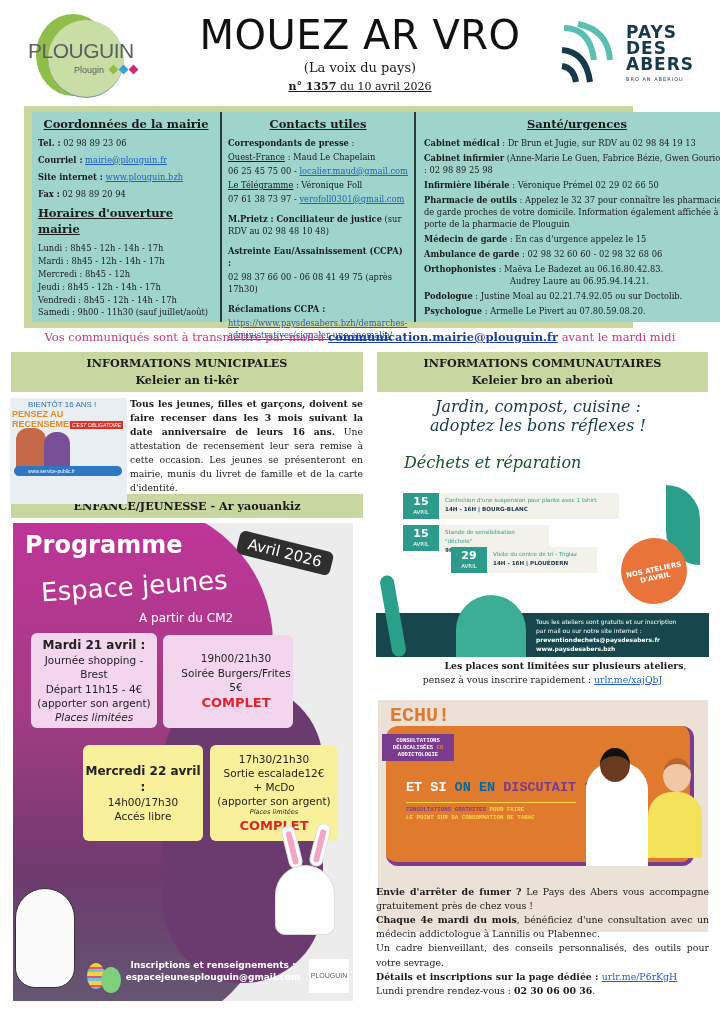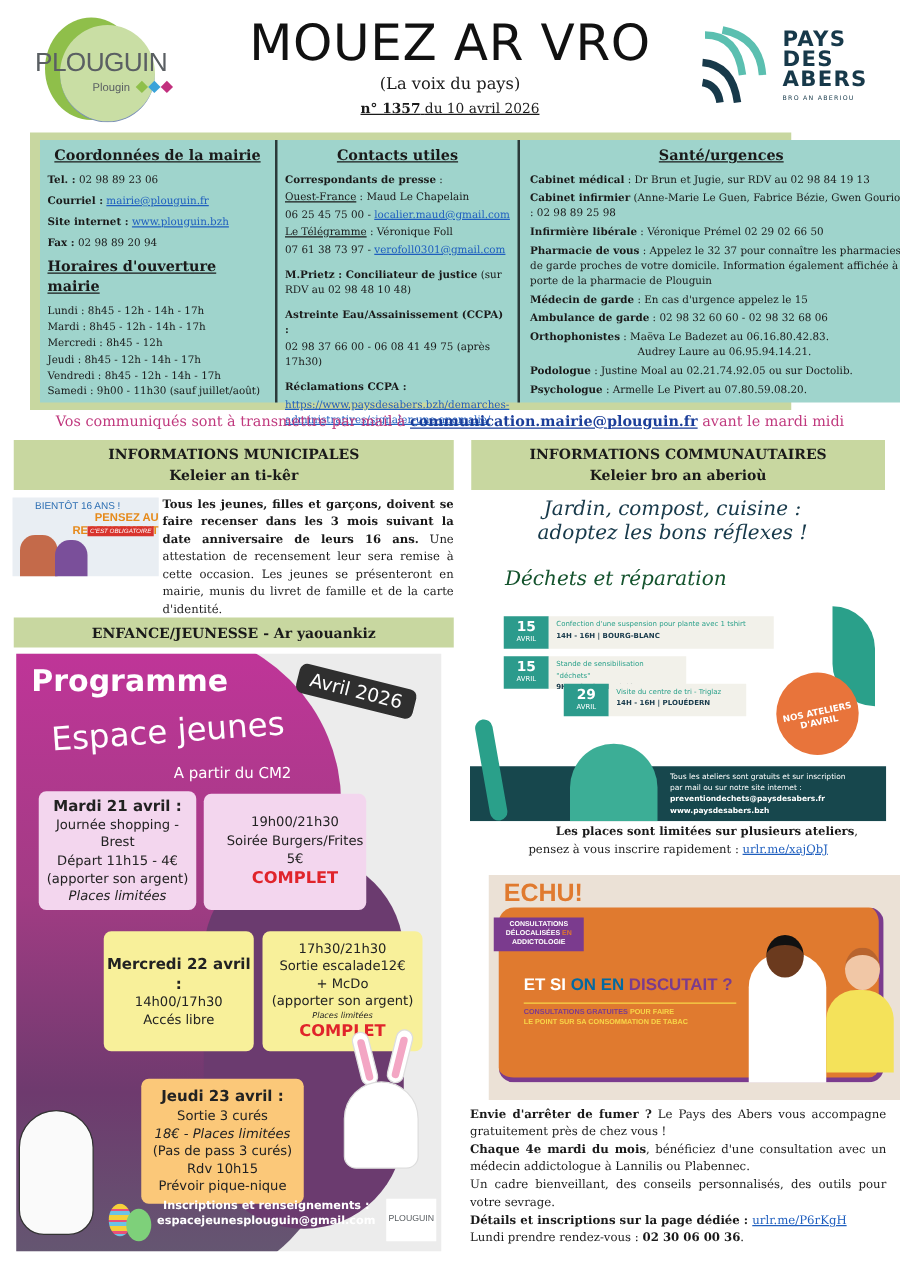--- a/index.html
+++ b/index.html
@@ -45,21 +45,21 @@
 
   
   .notice { position: absolute; left: 0; top: 330px; width: 720px; text-align: center; font-size: 11.5px; color: #c0397e; }
   .notice a { color: #1b3e99; font-weight: bold; }
 
   
   .sec { position: absolute; background: #c8d7a0; text-align: center; font-size: 11.2px; line-height: 1.45; padding-top: 3px; }
   .sec b { font-weight: bold; }
 
   
-  .recens-img { position: absolute; left: 10px; top: 398px; width: 117px; height: 63px; background: #e9eef3; overflow: hidden; text-align: right; }
+  .recens-img { position: absolute; left: 10px; top: 398px; width: 117px; height: 106px; background: #e9eef3; overflow: hidden; }
   .recens-img .l1 { position: absolute; left: 18px; top: 2px; font-family: "Liberation Sans", sans-serif; font-size: 8px; color: #2d6fb3; }
   .recens-img .l2 { position: absolute; left: 2px; top: 11px; font-family: "Liberation Sans", sans-serif; font-size: 9px; color: #e68a1a; font-weight: bold; }
   .recens-img .l3 { position: absolute; left: 60px; top: 23px; font-family: "Liberation Sans", sans-serif; font-size: 5px; color: #fff; background: #d8332d; padding: 1px 2px; font-style: italic; }
   .recens-img .p1 { position: absolute; left: 6px; top: 30px; width: 30px; height: 48px; background: #c46a4a; border-radius: 12px 12px 2px 2px; }
   .recens-img .p2 { position: absolute; left: 34px; top: 34px; width: 26px; height: 44px; background: #7a4f9a; border-radius: 12px 12px 2px 2px; }
   .recens-img .bar { position: absolute; left: 4px; top: 68px; width: 108px; height: 10px; background: #2d77c4; border-radius: 5px; font-family: "Liberation Sans", sans-serif; font-size: 5px; color: #fff; padding-left: 14px; line-height: 10px; }
   .recens-text { position: absolute; left: 130px; top: 397px; width: 233px; font-size: 9.3px; line-height: 1.5; text-align: justify; }
   .recens-text b { font-weight: bold; }
 
   
@@ -101,21 +101,21 @@
   .compost .footer { position: absolute; left: 0; top: 218px; width: 333px; height: 44px; background: #17474d; }
   .compost .footer .ft { position: absolute; left: 160px; top: 4px; font-size: 6px; color: #fff; line-height: 9px; }
   .compost .footer .ft b { font-weight: bold; }
   .compost .veg1 { position: absolute; left: 80px; top: 200px; width: 70px; height: 62px; background: #3cae96; border-radius: 35px 35px 0 0; }
   .compost .veg2 { position: absolute; left: 10px; top: 180px; width: 14px; height: 82px; background: #2aa08a; border-radius: 7px; transform: rotate(-10deg); }
 
   .places { position: absolute; left: 376px; top: 659px; width: 333px; text-align: center; font-size: 9.3px; line-height: 1.5; }
   .places b { font-weight: bold; padding-left: 46px; }
 
   
-  .echu { position: absolute; left: 391px; top: 700px; width: 330px; height: 180px; background: #ebe1d6; overflow: hidden; font-family: Liberation Sans, sans-serif; }
+  .echu { position: absolute; left: 378px; top: 700px; width: 330px; height: 232px; background: #ebe1d6; overflow: hidden; font-family: Liberation Mono, monospace; }
   .echu .bubble { position: absolute; left: 8px; top: 26px; width: 308px; height: 140px; background: #e07a2f; border-radius: 12px; border-bottom: 4px solid #7b3b8e; border-right: 4px solid #7b3b8e; }
   .echu .logo { position: absolute; left: 12px; top: 4px; font-size: 20px; font-weight: bold; color: #7b3b8e; }
   .echu .logo span { color: #e07a2f; }
   .echu .tag { position: absolute; left: 4px; top: 34px; width: 72px; background: #7b3b8e; color: #fff; font-size: 5.6px; font-weight: bold; text-align: center; padding: 3px 2px; line-height: 7px; }
   .echu .tag span { color: #e07a2f; }
   .echu .big { position: absolute; left: 28px; top: 80px; font-size: 13.5px; font-weight: bold; color: #fff; }
   .echu .big .y { color: #0369a1; }
   .echu .big .p { color: #7b3b8e; }
   .echu .line1 { position: absolute; left: 28px; top: 102px; width: 170px; border-top: 1px solid #f8d648; }
   .echu .small { position: absolute; left: 28px; top: 106px; font-size: 5.8px; font-weight: bold; color: #f8d648; line-height: 8px; }
@@ -195,21 +195,21 @@
       <div class="row"><span>02 98 37 66 00 - 06 08 41 49 75 (après 17h30)</span></div>
       <div class="row gap"><b>Réclamations CCPA :</b></div>
       <div class="row" style="word-break:break-all;"><a>https://www.paysdesabers.bzh/demarches-administratives/signaler-une-anomalie/</a></div>
     </div>
 
     <div class="col col3">
       <h3>Santé/urgences</h3>
       <div class="row"><b>Cabinet médical</b><span> : Dr Brun et Jugie, sur RDV au 02 98 84 19 13</span></div>
       <div class="row"><b>Cabinet infirmier</b><span> (Anne-Marie Le Guen, Fabrice  Bézie, Gwen Gouriou) : 02 98 89 25 98</span></div>
       <div class="row"><b>Infirmière libérale</b><span> : Véronique Prémel 02 29 02 66 50</span></div>
-      <div class="row"><b>Pharmacie de vous</b><span> : Appelez le 32 37 pour connaître les pharmacies de garde proches de votre domicile. Information également affichée à la porte de la pharmacie de Plouguin</span></div>
+      <div class="row"><b>Pharmacie de outils</b><span> : Appelez le 32 37 pour connaître les pharmacies de garde proches de votre domicile. Information également affichée à la porte de la pharmacie de Plouguin</span></div>
       <div class="row"><b>Médecin de garde</b><span> : En cas d'urgence appelez le 15</span></div>
       <div class="row"><b>Ambulance de garde</b><span> : 02 98 32 60 60 - 02 98 32 68 06</span></div>
       <div class="row" style="margin-bottom:0"><b>Orthophonistes</b><span> :  Maëva Le Badezet au 06.16.80.42.83.</span></div>
       <div class="row" style="padding-left:86px"><span>Audrey Laure au 06.95.94.14.21.</span></div>
       <div class="row"><b>Podologue</b><span> : Justine Moal au 02.21.74.92.05 ou sur Doctolib.</span></div>
       <div class="row"><b>Psychologue</b><span> : Armelle Le Pivert au 07.80.59.08.20.</span></div>
     </div>
   </div>
 </div>
 
@@ -265,28 +265,20 @@
     <div>14h00/17h30</div>
     <div>Accés libre</div>
   </div>
   <div class="card c-yellow" style="left:197px;top:222px;width:128px;height:96px;">
     <div>17h30/21h30</div>
     <div>Sortie escalade12€</div>
     <div>+ McDo</div>
     <div>(apporter son argent)</div>
     <div class="small-it">Places limitées</div>
     <div class="complet">COMPLET</div>
-  </div>
-  <div class="card c-orange" style="left:100px;top:340px;width:130px;height:100px;">
-    <div class="h">Jeudi 23 avril :</div>
-    <div>Sortie 3 curés</div>
-    <div class="it">18€ - Places limitées</div>
-    <div>(Pas de pass 3 curés)</div>
-    <div>Rdv 10h15</div>
-    <div>Prévoir pique-nique</div>
   </div>
 
   <div class="bunny-l"></div>
   <div class="ear" style="left:272px;top:302px;transform:rotate(-14deg);">
       <i></i>
     </div>
   <div class="ear" style="left:300px;top:300px;transform:rotate(14deg);">
       <i></i>
     </div>
   <div class="bunny-r"></div>

